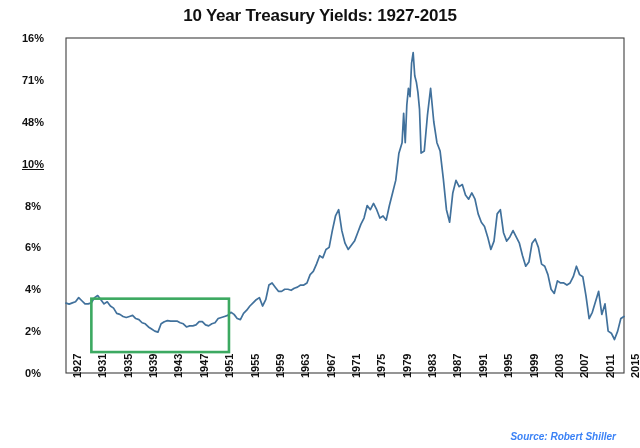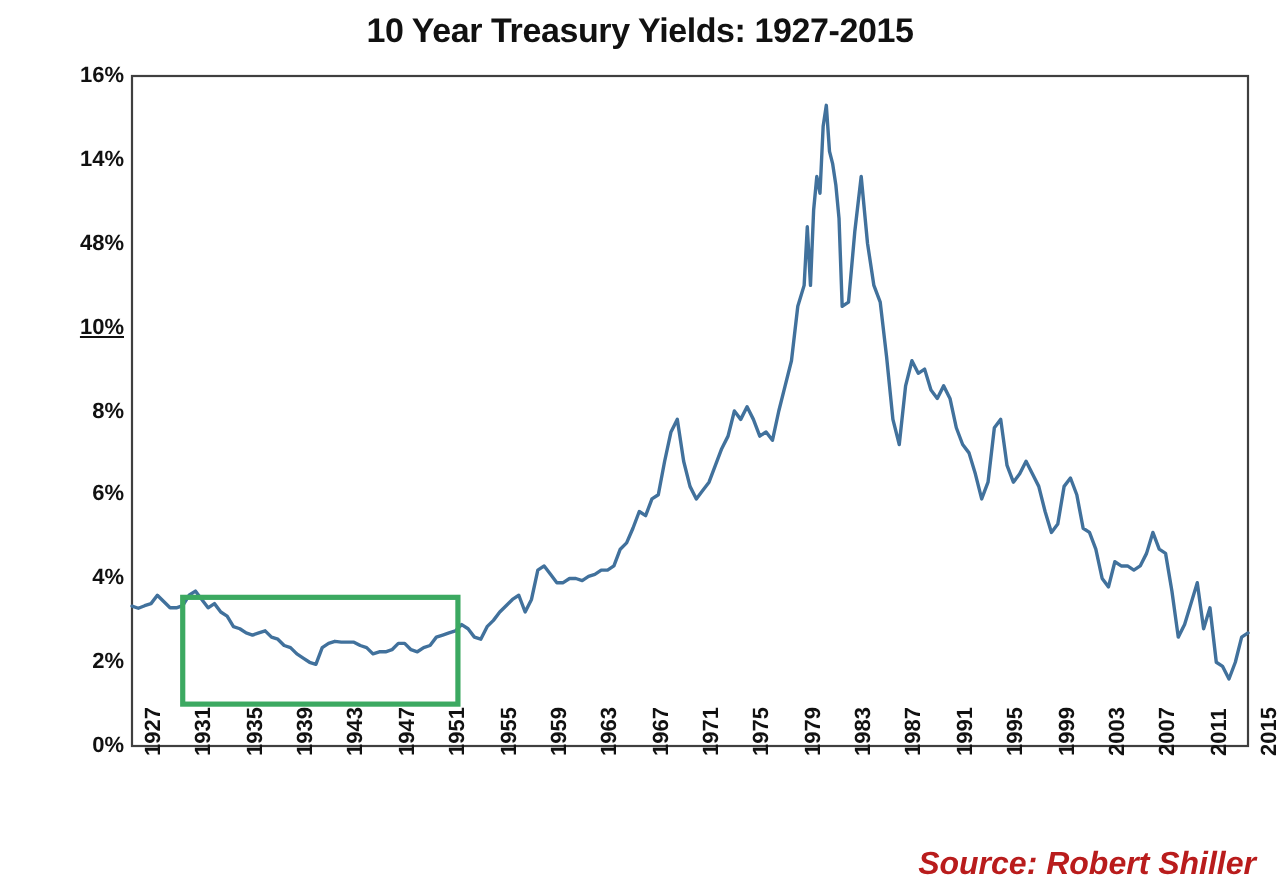--- a/index.html
+++ b/index.html
@@ -33,21 +33,21 @@
   }
   #plot-svg {
     position: absolute;
     left: 0;
     top: 0;
   }
   .ytick-label {
     position: absolute;
     right: 0;
     width: 58px;
-    text-align: right;
+    text-align: center;
     font-size: 11px;
     font-weight: bold;
     color: #111111;
     transform: translateY(-50%);
   }
   #y-axis-labels {
     position: absolute;
     left: 0;
     top: 0;
     width: 62px;
@@ -64,26 +64,26 @@
     position: absolute;
     font-size: 11px;
     font-weight: bold;
     color: #111111;
     transform-origin: left top;
     transform: rotate(-90deg);
     white-space: nowrap;
   }
   #source-note {
     position: absolute;
-    right: 12px;
+    right: 24px;
     bottom: 6px;
-    font-size: 16px;
+    font-size: 10px;
     font-style: italic;
     font-weight: bold;
-    color: #b91c1c;
+    color: #3b82f6;
   }
 </style>
 </head>
 <body>
 
 <div id="chart-root">
 
   <div id="chart-title">10 Year Treasury Yields: 1927-2015</div>
 
   <svg id="plot-svg" width="640" height="448" xmlns="http://www.w3.org/2000/svg">
@@ -95,21 +95,21 @@
   </svg>
 
   <div id="y-axis-labels">
       <div class="ytick-label" style="top: 373px;">0%</div>
       <div class="ytick-label" style="top: 331.125px;">2%</div>
       <div class="ytick-label" style="top: 289.25px;">4%</div>
       <div class="ytick-label" style="top: 247.375px;">6%</div>
       <div class="ytick-label" style="top: 205.5px;">8%</div>
       <div class="ytick-label" style="top: 163.625px; text-decoration: underline;">10%</div>
       <div class="ytick-label" style="top: 121.75px;">48%</div>
-      <div class="ytick-label" style="top: 79.875px;">14%</div>
+      <div class="ytick-label" style="top: 79.875px;">71%</div>
       <div class="ytick-label" style="top: 38px;">16%</div>
     </div>
   <div id="x-axis-labels">
       <div class="xtick-label" style="left: 71px; top: 378px;">1927</div>
       <div class="xtick-label" style="left: 96.3636px; top: 378px;">1931</div>
       <div class="xtick-label" style="left: 121.727px; top: 378px;">1935</div>
       <div class="xtick-label" style="left: 147.091px; top: 378px;">1939</div>
       <div class="xtick-label" style="left: 172.455px; top: 378px;">1943</div>
       <div class="xtick-label" style="left: 197.818px; top: 378px;">1947</div>
       <div class="xtick-label" style="left: 223.182px; top: 378px;">1951</div>

